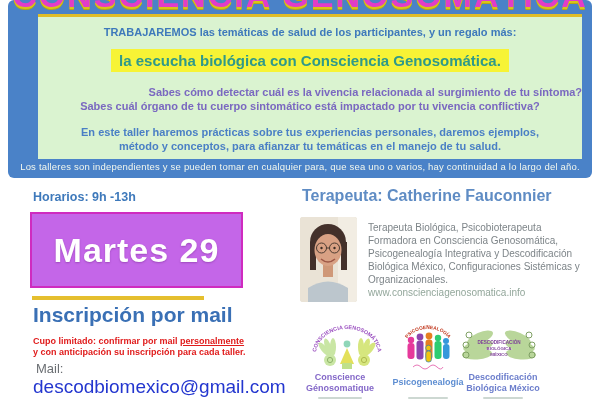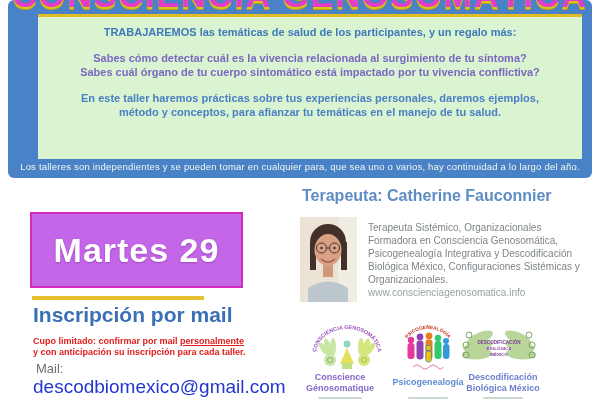--- a/index.html
+++ b/index.html
@@ -12,21 +12,21 @@
   .title-crop{position:absolute;left:0;top:0;width:100%;height:10px;overflow:hidden;text-align:center;}
   .title-text{margin-top:-24px;font-size:34px;font-weight:bold;letter-spacing:2px;
               color:#e23cc8;text-shadow:0 2px 0 #d8c516,0 3px 0 #b7a713;white-space:nowrap;}
   .green-box{position:absolute;left:20px;top:14px;width:544px;height:142px;
              background:#daf3d0;border-top:3px solid #e0bd27;text-align:center;margin-left:10px;}
   .line-blue{margin:9px 0 0 0;font-size:11px;font-weight:bold;color:#3e79bb;}
   .highlight-row{margin-top:11px;}
   .highlight{display:inline-block;background:#f7f335;color:#2f998a;font-size:15px;
              font-weight:bold;padding:3px 8px;}
   .line-purple{margin:0;font-size:11px;font-weight:bold;color:#7a68c0;line-height:14px;}
-  .q1{margin-top:13px;}
+  .q1{margin-top:13px;text-align:right;}
   .line-blue2{margin:0;font-size:11px;font-weight:bold;color:#4a7fc5;line-height:14px;}
   .t1{margin-top:12px;}
   .notice{position:absolute;left:0;bottom:6px;width:100%;text-align:center;
           font-size:9.5px;color:#f2f7ee;letter-spacing:.2px;}
 
   
   .horarios{position:absolute;left:33px;top:190px;font-size:12.5px;font-weight:bold;color:#3e79bb;}
   .day-box{position:absolute;left:30px;top:212px;width:209px;height:72px;background:#c466e8;
            border:2px solid #cf2bbf;display:flex;align-items:center;justify-content:center;}
   .day-text{font-size:34px;font-weight:bold;color:#ffffff;letter-spacing:1px;
@@ -61,28 +61,32 @@
 <body>
 
 <div class="flyer">
 
   <div class="blue-panel">
     <div class="title-crop">
       <div class="title-text">CONSCIENCIA GENOSOMÁTICA</div>
     </div>
     <div class="green-box">
       <p class="line-blue">TRABAJAREMOS las temáticas de salud de los participantes, y un regalo más:</p>
+      <div class="highlight-row">
+        <span class="highlight">la escucha biológica con Consciencia Genosomática.</span>
+      </div>
       <p class="line-purple q1">Sabes cómo detectar cuál es la vivencia relacionada al surgimiento de tu síntoma?</p>
       <p class="line-purple">Sabes cuál órgano de tu cuerpo sintomático está impactado por tu vivencia conflictiva?</p>
       <p class="line-blue2 t1">En este taller haremos prácticas sobre tus experiencias personales, daremos ejemplos,</p>
       <p class="line-blue2">método y conceptos, para afianzar tu temáticas en el manejo de tu  salud.</p>
     </div>
     <div class="notice">Los talleres son independientes y se pueden tomar en cualquier para, que sea uno o varios, hay continuidad a lo largo del año.</div>
   </div>
 
+  <div class="horarios">Horarios:  9h -13h</div>
 
   <div class="day-box">
     <span class="day-text">Martes  29</span>
   </div>
 
   <div class="yellow-bar"></div>
 
   <div class="inscripcion">Inscripción por mail</div>
 
   <div class="warning">
@@ -108,21 +112,21 @@
       <circle cx="21.5" cy="31" r="5" fill="none" stroke="#4a3a30" stroke-width="1"></circle>
       <circle cx="34.5" cy="31" r="5" fill="none" stroke="#4a3a30" stroke-width="1"></circle>
       <line x1="26.5" y1="31" x2="29.5" y2="31" stroke="#4a3a30" stroke-width="1"></line>
       <circle cx="21.5" cy="31" r="1.2" fill="#3a2c24"></circle>
       <circle cx="34.5" cy="31" r="1.2" fill="#3a2c24"></circle>
       <path d="M21 42 Q28 48 35 42" fill="none" stroke="#9e5846" stroke-width="1.6"></path>
     </svg>
   </div>
 
   <div class="bio">
-    <div>Terapeuta Sistémico,  Organizacionales</div>
+    <div>Terapeuta Biológica,  Psicobioterapeuta</div>
     <div>Formadora en Consciencia Genosomática,</div>
     <div>Psicogenealogía Integrativa y Descodificación</div>
     <div>Biológica México, Configuraciones Sistémicas y</div>
     <div>Organizacionales.</div>
   </div>
 
   <div class="website">www.conscienciagenosomatica.info</div>
 
   <div class="logo logo1">
     <svg width="82" height="56" viewBox="0 0 82 56">

